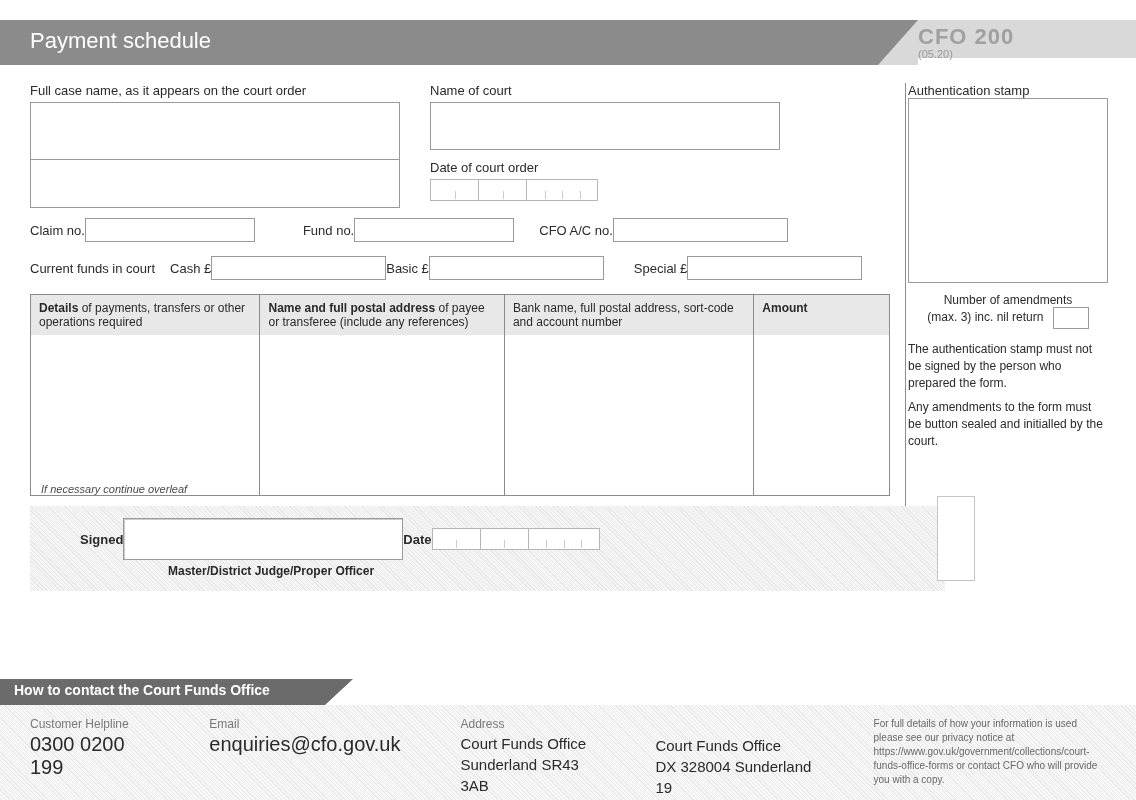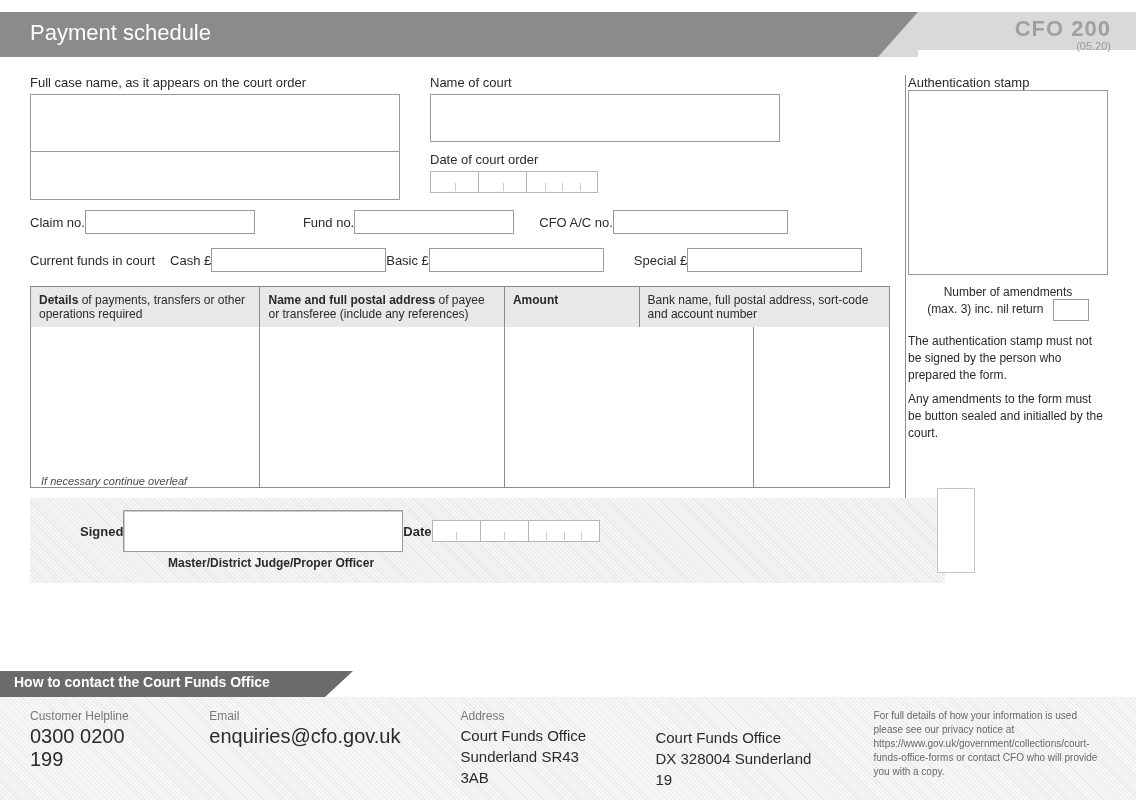--- a/index.html
+++ b/index.html
@@ -1,21 +1,21 @@
 <!DOCTYPE html>
 <html><head>
 <meta charset="utf-8">
 <style>
 *{box-sizing:border-box;margin:0;padding:0}
 body{font-family:"Segoe UI",Arial,sans-serif;font-size:13px;color:#2a2a2a;background:#fff;width:1136px;height:800px;overflow:hidden}
 .page{position:relative;width:1136px;height:800px}
-.header-bar{position:relative;height:38px;margin-top:12px;display:flex}
+.header-bar{position:relative;height:38px;margin-top:20px;display:flex}
 .header-grey{background:#8b8b8b;color:#fff;font-size:22px;font-weight:300;padding:8px 0 0 30px;width:878px;height:45px}
 .header-diag{width:40px;height:45px;background:linear-gradient(to bottom right,#8b8b8b 0%,#8b8b8b 49%,#d9d9d9 51%,#d9d9d9 100%)}
-.header-right{flex:1;background:#d9d9d9;text-align:right;padding:4px 25px 0 0}
+.header-right{flex:1;background:#d9d9d9;text-align:left;padding:4px 25px 0 0}
 .form-code{color:#a0a0a0;font-size:22px;font-weight:700;letter-spacing:1px}
 .form-date{color:#9a9a9a;font-size:11px;display:block;margin-top:-2px}
 .content{padding:25px 30px 0 30px;display:flex}
 .left{width:860px}
 .right{width:220px;margin-left:15px;border-left:1px solid #8b8b8b;padding-left:2px}
 .row{display:flex;align-items:flex-start;margin-bottom:10px}
 .lbl{font-size:13px;color:#2a2a2a;margin-bottom:4px;display:block}
 .box{border:1px solid #9a9a9a;background:#fff}
 .case-box{width:370px;height:58px}
 .case-box2{width:370px;height:48px;border-top:none}
@@ -113,22 +113,22 @@
         <span class="inline-lbl" style="">Basic  £</span>
         <div class="inline-box" style="width:175px"></div>
         <span class="inline-lbl" style="margin-left:30px">Special  £</span>
         <div class="inline-box" style="width:175px"></div>
       </div>
 
       <div class="table">
         <div class="thead">
           <div class="th c1"><b>Details</b><span> of payments, transfers or other operations required</span></div>
           <div class="th c2"><b>Name and full postal address</b><span> of payee or transferee (include any references)</span></div>
+          <div class="th c3">Bank name, full postal address, sort-code and account number</div>
           <div class="th c4"><b>Amount</b></div>
-          <div class="th c3">Bank name, full postal address, sort-code and account number</div>
         </div>
         <div class="tbody">
           <div class="td c1"></div>
             <div class="td c2"></div>
             <div class="td c3"></div>
             <div class="td c4"></div>
         </div>
       </div>
       <span class="overleaf">If necessary continue overleaf</span>
 

